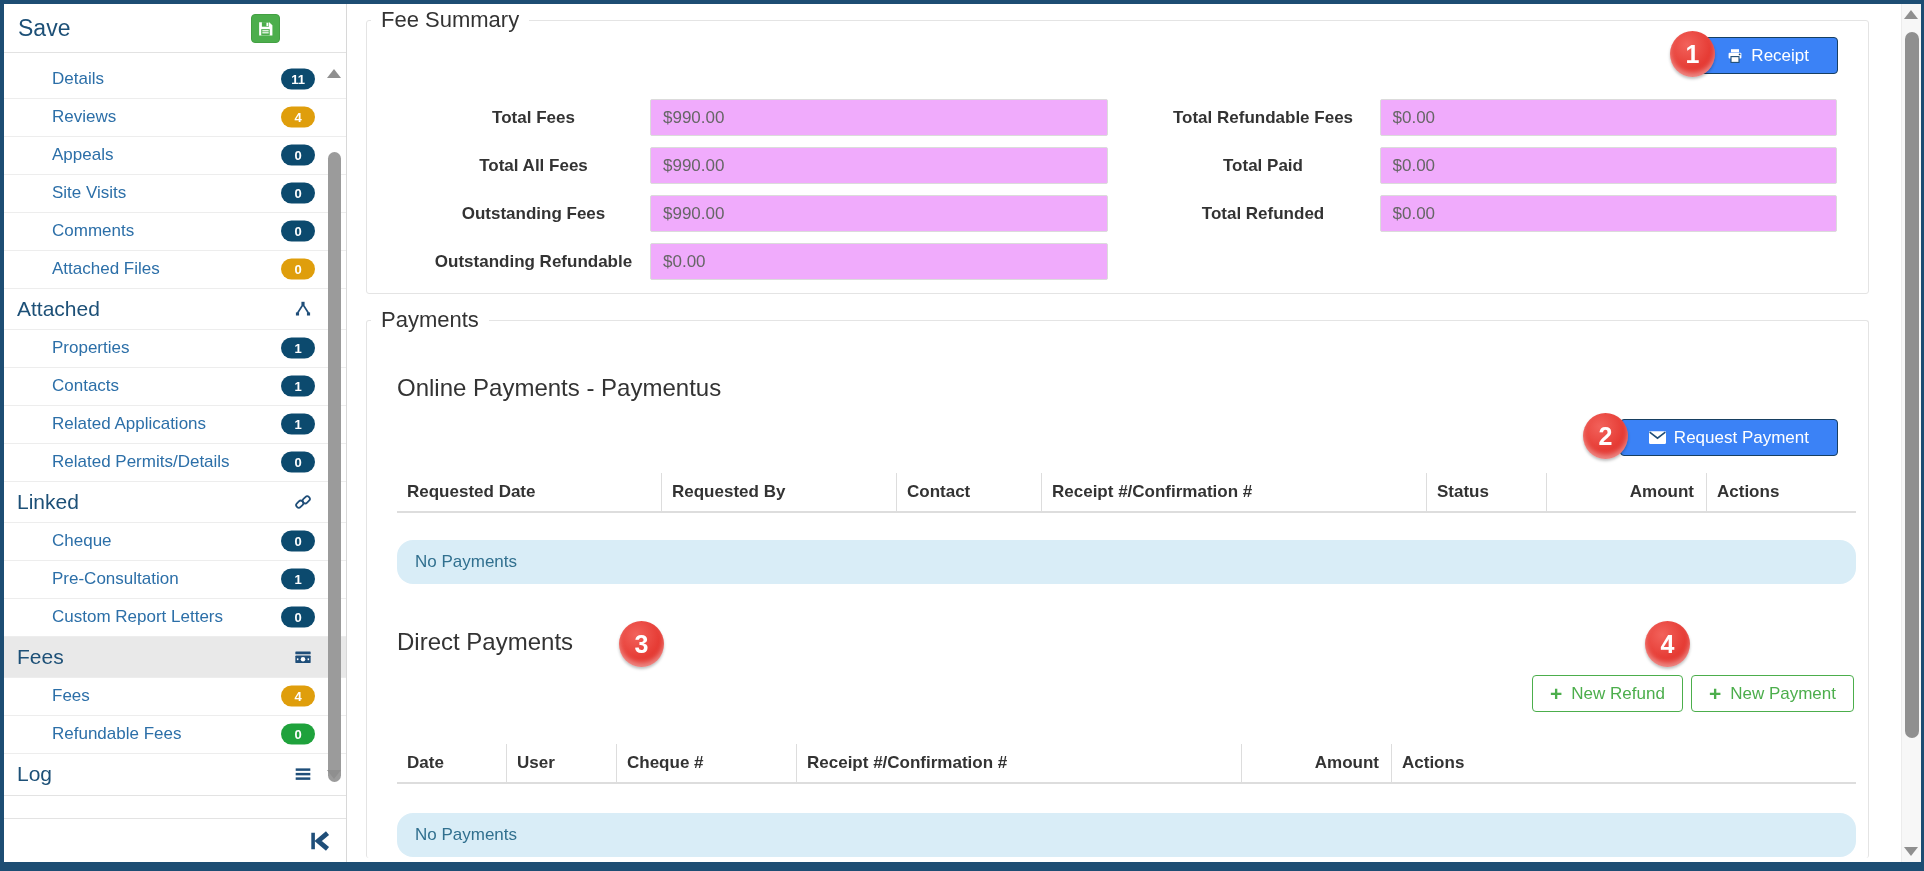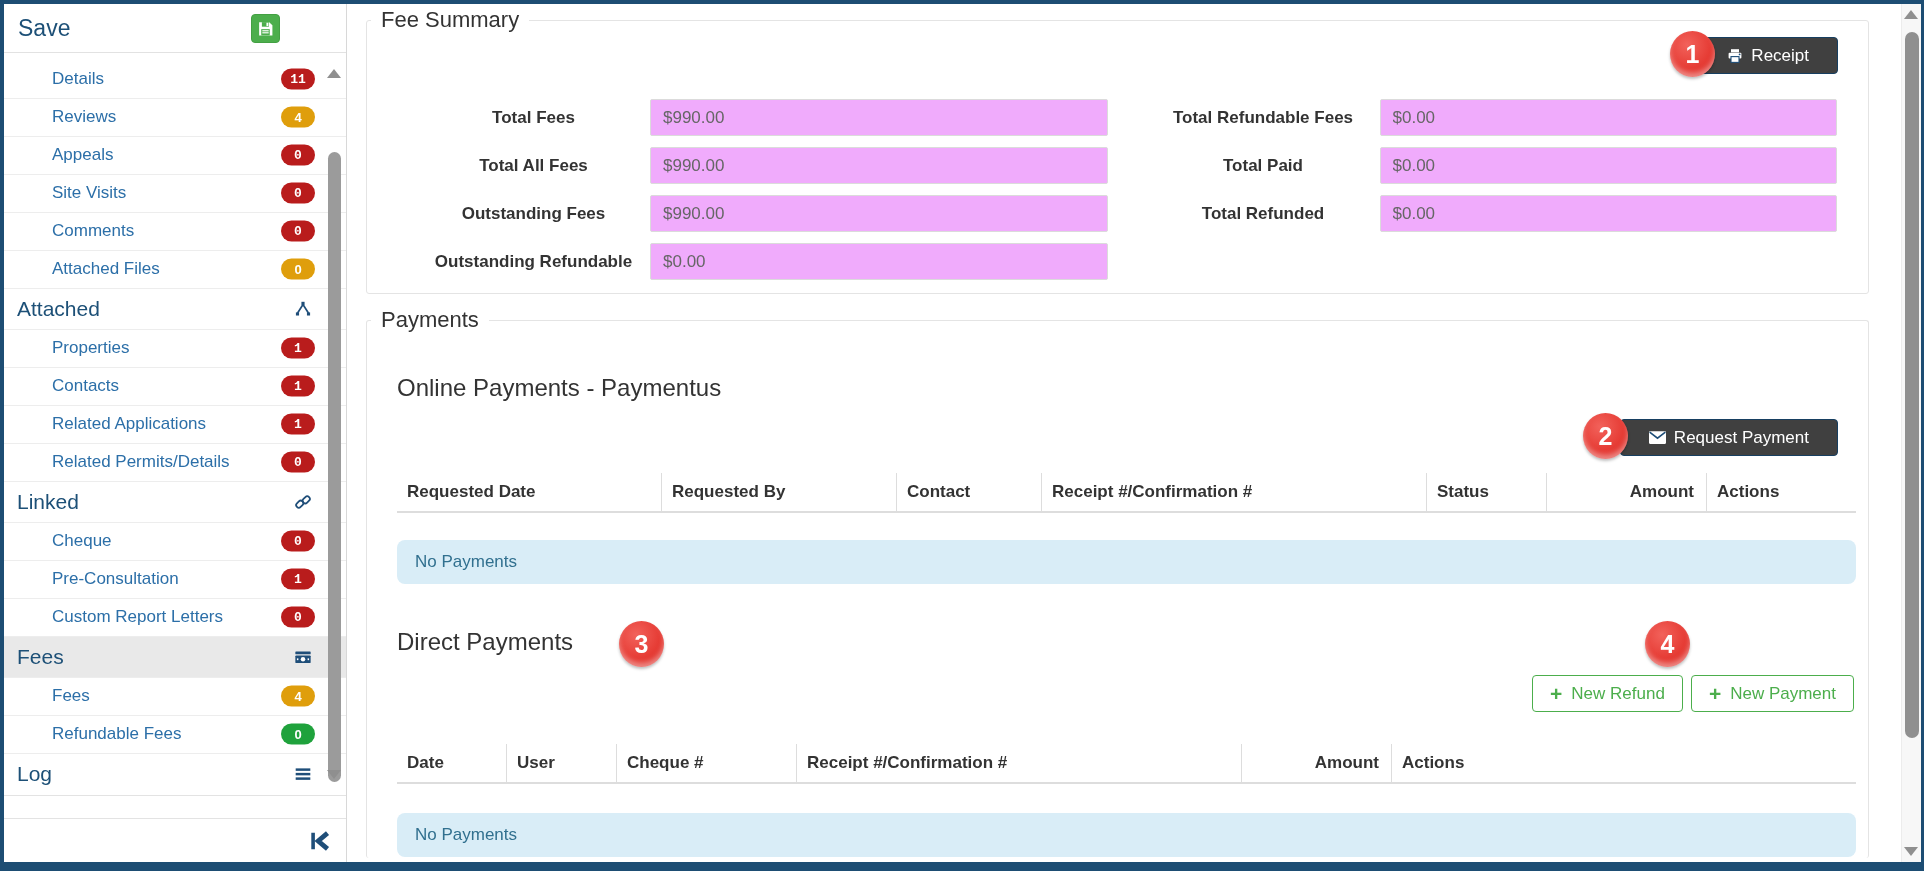--- a/index.html
+++ b/index.html
@@ -14,40 +14,40 @@
   .side-title { position: absolute; left: 14px; top: 0; line-height: 48px; font-size: 23px; color: #1d5077; }
   .save-btn { position: absolute; right: 66px; top: 10px; width: 29px; height: 29px; background: #4cae4c; border: 1px solid #43a043; border-radius: 4px; cursor: pointer; display: flex; align-items: center; justify-content: center; }
   .side-scroll { height: 747px; position: relative; overflow: hidden; }
   .nav-row { position: relative; display: flex; align-items: center; border-bottom: 1px solid #ededed; }
   .nav-item { height: 38px; cursor: pointer; }
   .nav-head { height: 41px; cursor: pointer; }
   .nav-head.selected { background: #e9e9e9; }
   .nav-item .nav-label { margin-left: 48px; font-size: 17px; color: #2c6fa8; }
   .nav-head .nav-label { margin-left: 13px; font-size: 21px; color: #1d5077; }
   .badge { position: absolute; right: 31px; top: 50%; transform: translateY(-50%); min-width: 34px; height: 21px; border-radius: 11px; color: #fff; font-size: 13px; font-weight: bold; text-align: center; line-height: 21px; padding: 0 8px; }
-  .b-gray { background: #b91c1c; font-family: Liberation Mono, monospace; }
+  .b-gray { background: #0c4a6e; }
   .b-orange { background: #df9e0c; }
   .b-green { background: #1fa23c; }
   .head-icon { position: absolute; right: 34px; top: 50%; transform: translateY(-50%); width: 18px; height: 18px; display: flex; }
   .side-scrollbar { position: absolute; top: 8px; bottom: 8px; right: 4px; width: 15px; }
   .side-thumb { position: absolute; top: 83px; left: 1px; width: 13px; height: 630px; background: #9b9b9b; border-radius: 7px; }
   .tri-up { width: 0; height: 0; border-left: 7px solid transparent; border-right: 7px solid transparent; border-bottom: 9px solid #8f8f8f; position: absolute; top: 0; left: 0; }
   .tri-down { width: 0; height: 0; border-left: 7px solid transparent; border-right: 7px solid transparent; border-top: 9px solid #8f8f8f; position: absolute; bottom: 0; left: 0; }
   .side-strip { height: 16px; border-top: 1px solid #e3e3e3; }
   .side-collapse-row { height: 45px; border-top: 1px solid #e3e3e3; position: relative; }
   .collapse-btn { position: absolute; right: 14px; top: 10px; width: 24px; height: 24px; cursor: pointer; display: flex; }
 
   
   .main { flex: 1; padding: 16px 32px 0 19px; background: #fff; position: relative; }
   .fieldset { position: relative; border: 1px solid #e4e4e4; border-radius: 3px; width: 1503px; }
   .fieldset.fee { height: 274px; }
   .fieldset.pay { height: 538px; margin-top: 26px; border-bottom: none; }
   .legend { position: absolute; top: -14px; left: 4px; background: #fff; padding: 0 10px; font-size: 22px; color: #333; line-height: 26px; }
 
-  .navy-btn { background: #404040; color: #fff; border: 1px solid #173f61; border-radius: 4px; height: 37px; font-size: 17px; font-family: inherit; display: inline-flex; align-items: center; gap: 8px; padding: 0 28px; cursor: pointer; }
+  .navy-btn { background: #3b82f6; color: #fff; border: 1px solid #173f61; border-radius: 4px; height: 37px; font-size: 17px; font-family: inherit; display: inline-flex; align-items: center; gap: 8px; padding: 0 28px; cursor: pointer; }
   .receipt-btn { position: absolute; top: 16px; right: 30px; }
   .request-btn { position: absolute; top: 98px; right: 30px; }
 
   .annot { position: absolute; width: 45px; height: 46px; border-radius: 50%; background: radial-gradient(circle at 38% 30%, #f2625b 0%, #e63c35 55%, #da342f 100%); box-shadow: 0 2px 3px rgba(0,0,0,.25), inset 0 -4px 5px rgba(255,255,255,.4); color: #fff; font-size: 25px; font-weight: bold; display: flex; align-items: center; justify-content: center; z-index: 6; }
   .a1 { top: 10px; right: 153px; }
   .a2 { top: 92px; right: 240px; }
   .a3 { top: 300px; left: 252px; }
   .a4 { top: 300px; right: 178px; }
 
   .fs-grid { display: flex; padding: 78px 31px 0 50px; gap: 39px; }
@@ -62,21 +62,21 @@
 
   .table { position: absolute; left: 30px; right: 12px; }
   .online-t { top: 152px; }
   .direct-t { top: 423px; }
   .thead { display: flex; border-bottom: 2px solid #ddd; }
   .th { padding: 9px 12px 9px 10px; font-size: 17px; font-weight: bold; color: #333; border-right: 1px solid #ddd; }
   .th:last-child { border-right: none; }
   .th.r { text-align: right; }
   .ot .c0{width:265px}.ot .c1{width:235px}.ot .c2{width:145px}.ot .c3{width:385px}.ot .c4{width:120px}.ot .c5{width:160px}.ot .c6{flex:1}
   .dt .c0{width:110px}.dt .c1{width:110px}.dt .c2{width:310px}.dt .c3{width:180px}.dt .c4{width:445px}.dt .c5{width:150px}.dt .c6{flex:1}
-  .info-row { margin-top: 27px; height: 44px; line-height: 44px; background: #d9edf7; color: #31708f; font-size: 17px; padding-left: 18px; border-radius: 8px; }
+  .info-row { margin-top: 27px; height: 44px; line-height: 44px; background: #d9edf7; color: #31708f; font-size: 17px; padding-left: 18px; border-radius: 16px; }
   .direct-t .info-row { margin-top: 29px; }
 
   .btn-row { position: absolute; top: 354px; right: 14px; display: flex; gap: 8px; }
   .green-btn { background: #fff; border: 1px solid #4cae4c; color: #4cae4c; border-radius: 4px; height: 37px; font-size: 17px; font-family: inherit; display: inline-flex; align-items: center; gap: 9px; padding: 0 17px; cursor: pointer; }
   .plus { font-size: 21px; font-weight: bold; line-height: 1; }
 
   
   .page-scrollbar { width: 20px; flex: 0 0 20px; background: #f7f7f7; border-left: 1px solid #ececec; position: relative; }
   .page-scrollbar .tri-up { left: 2px; top: 6px; }
   .page-scrollbar .tri-down { left: 2px; bottom: 6px; }

